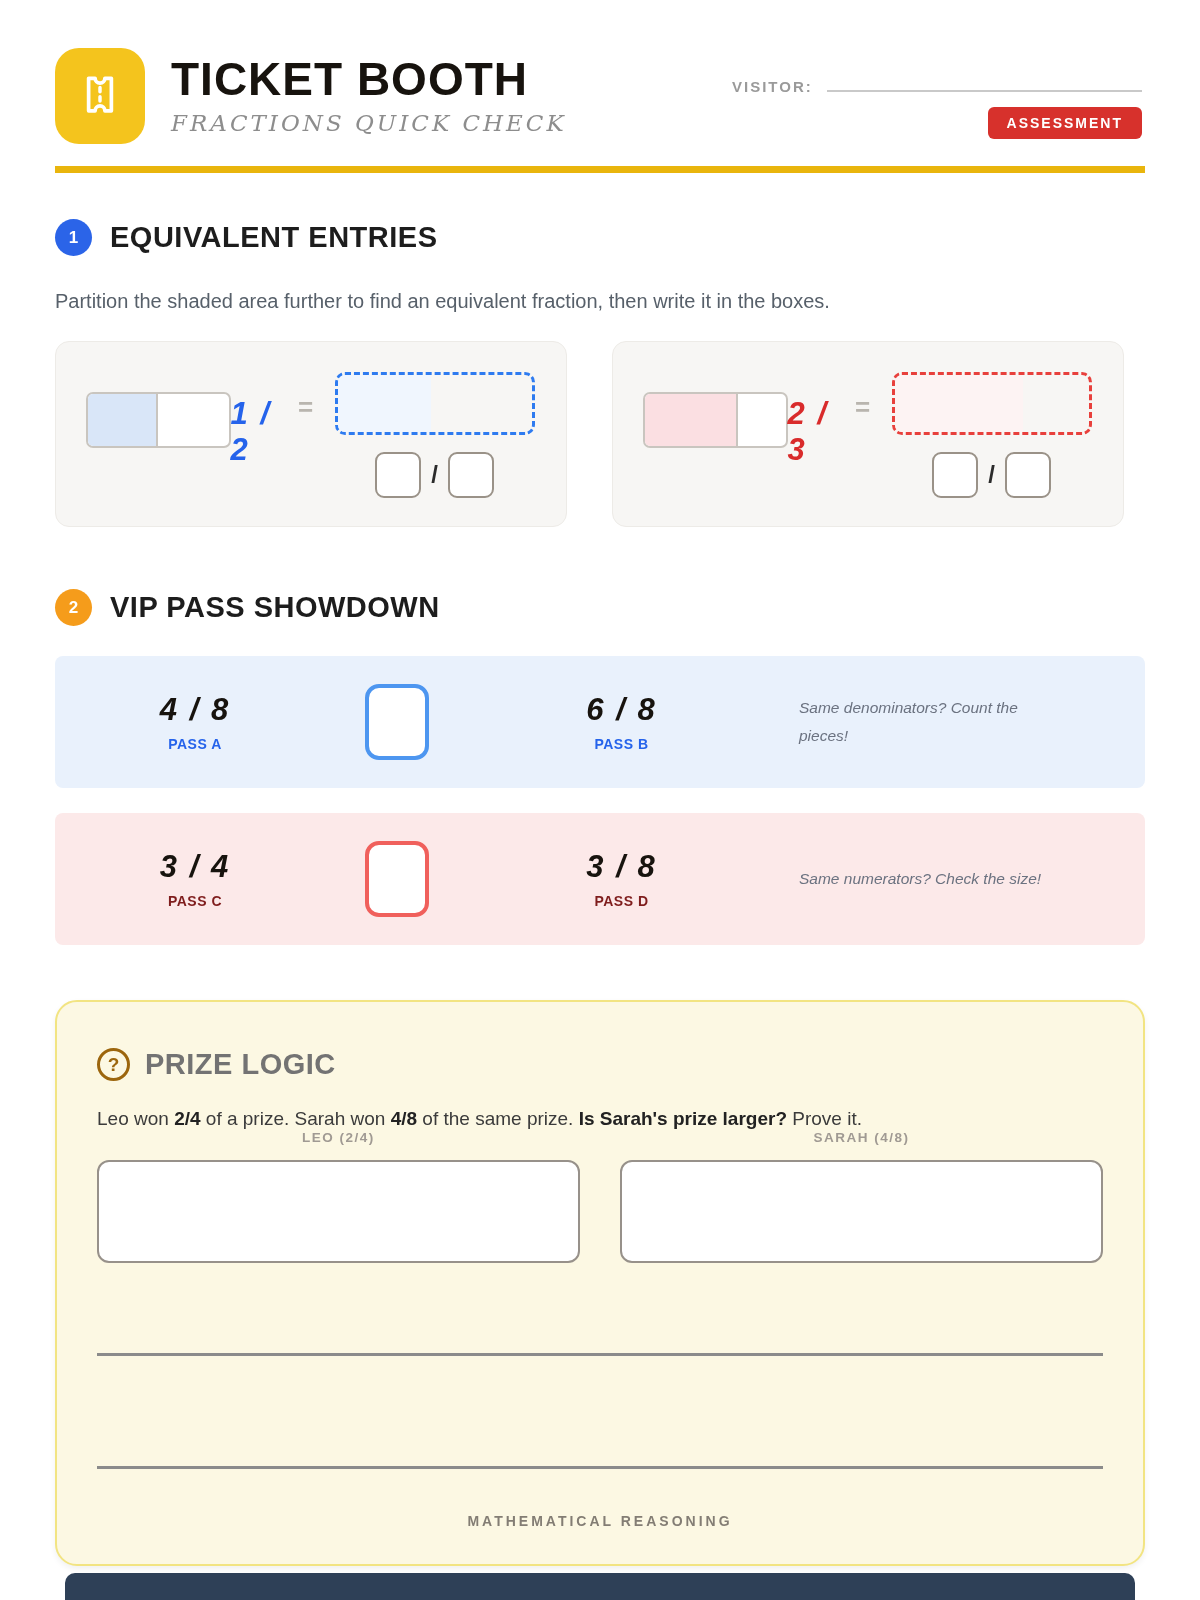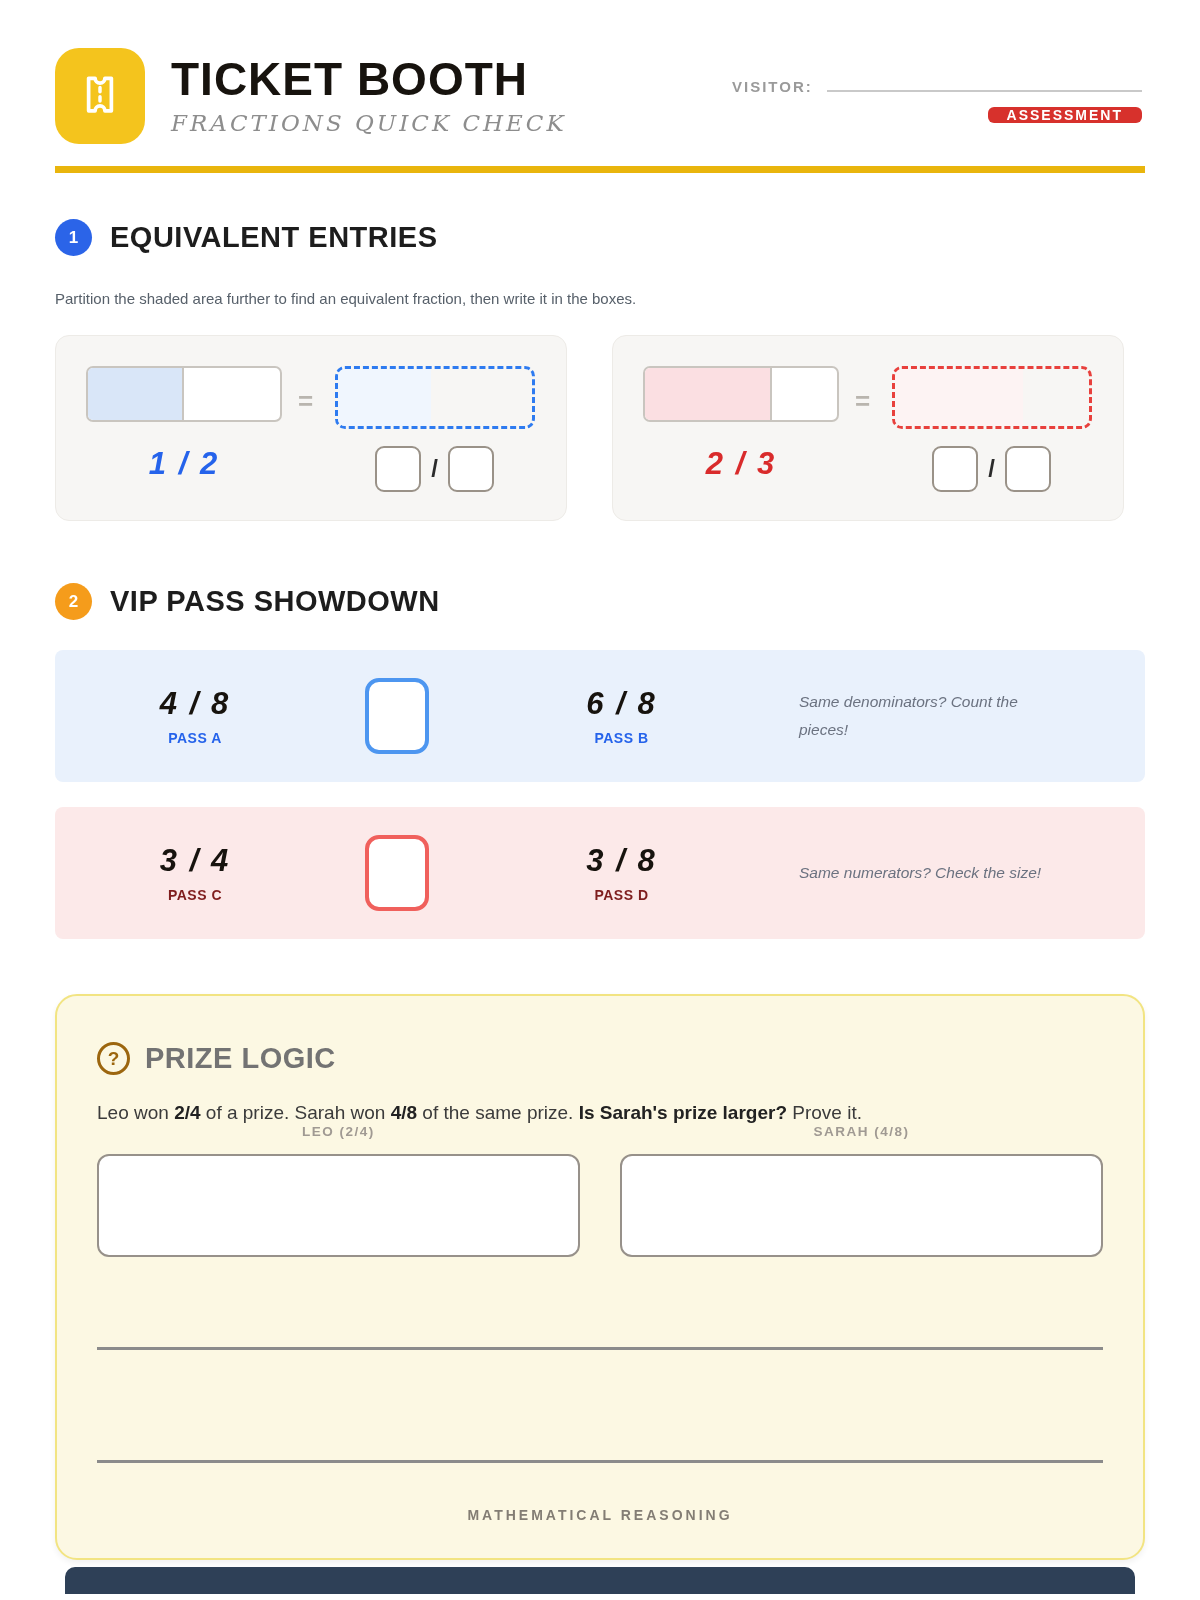--- a/index.html
+++ b/index.html
@@ -18,40 +18,40 @@
     color: #17130e; line-height: 1.0; font-stretch: condensed; }
   .brand-text .subtitle { font-family: "DejaVu Serif", serif; font-style: italic;
     font-size: 23px; color: #8d8d8d; letter-spacing: 3px; margin-top: 8px; }
 
   .header-right { width: 432px; padding-top: 18px; }
   .visitor-row { display: flex; align-items: baseline; gap: 14px; margin-left: 22px; }
   .visitor-label { font-size: 15px; font-weight: bold; color: #9a9a9a; letter-spacing: 2px; }
   .visitor-line { flex: 1; height: 26px; border-bottom: 2px solid #c9c9c9; }
   .badge-row { display: flex; justify-content: flex-end; margin-top: 12px; }
   .badge { background: #D7312C; color: #ffffff; font-size: 14px; font-weight: bold;
-    letter-spacing: 2px; padding: 0 19px; border-radius: 6px; }
+    letter-spacing: 2px; padding: 8px 19px; border-radius: 6px; }
 
   .gold-rule { height: 7px; background: #E9B50D; margin: 22px 55px 0 55px; }
 
   
   .sec-head { display: flex; align-items: center; gap: 18px; margin: 0 55px; }
   .sec-num { width: 37px; height: 37px; border-radius: 50%; color: #fff;
     font-size: 17px; font-weight: 800; display: flex; align-items: center;
     justify-content: center; flex: 0 0 auto; }
   .sec-num.blue { background: #2B64E8; }
   .sec-num.orange { background: #F59C1B; }
   .sec-title { font-size: 29px; font-weight: 800; color: #1d1d1d; letter-spacing: 0.5px; }
   .s1-head { margin-top: 46px; }
-  .instruction { margin: 34px 55px 0 55px; font-size: 15px; color: #57606a; }
+  .instruction { margin: 34px 55px 0 55px; font-size: 20px; color: #57606a; }
 
   
   .cards { display: flex; gap: 45px; margin: 28px 55px 0 55px; }
   .eq-card { width: 512px; height: 186px; background: #F7F6F4; border: 1px solid #edebe7;
     border-radius: 14px; padding: 30px 26px 0 30px; display: flex; align-items: flex-start; }
-  .bar-col { width: 196px; display: flex; flex-direction: column; align-items: center; }
+  .bar-col { width: 196px; display: flex; align-items: center; }
   .frac-bar { width: 196px; height: 56px; background: #ffffff; border: 2px solid #c9c5bf;
     border-radius: 7px; overflow: hidden; display: flex; }
   .shade { height: 100%; border-right: 2px solid #c9c5bf; }
   .shade.blue { background: #D9E6F8; width: 50%; }
   .shade.pink { background: #FBDFE2; width: 66%; }
   .frac-label { margin-top: 24px; font-size: 31px; font-weight: 800; font-style: italic;
     letter-spacing: 2px; }
   .frac-label.blue { color: #2563EB; }
   .frac-label.red { color: #D92B2B; }
   .equals { font-size: 26px; font-weight: bold; color: #b9b5ae; margin: 20px 16px 0 16px; }

